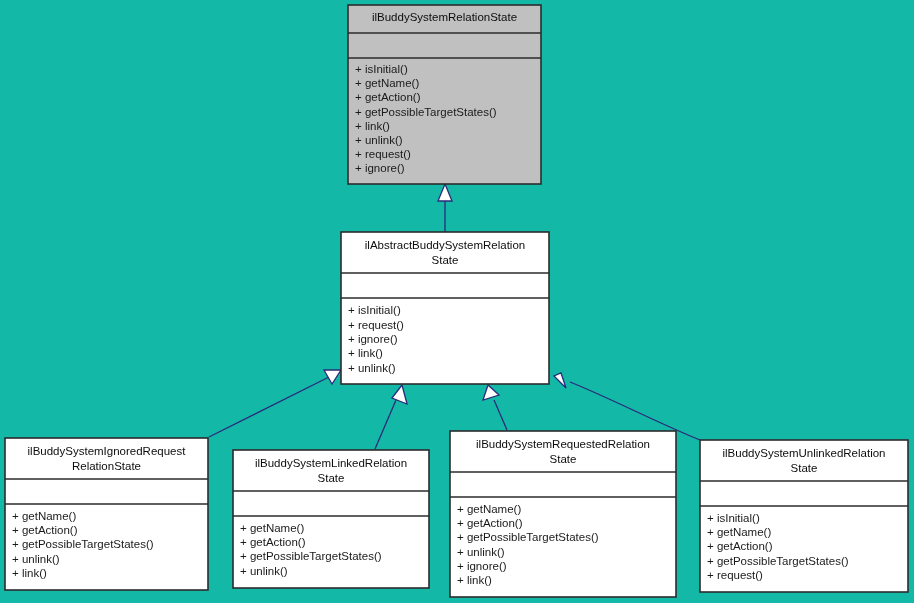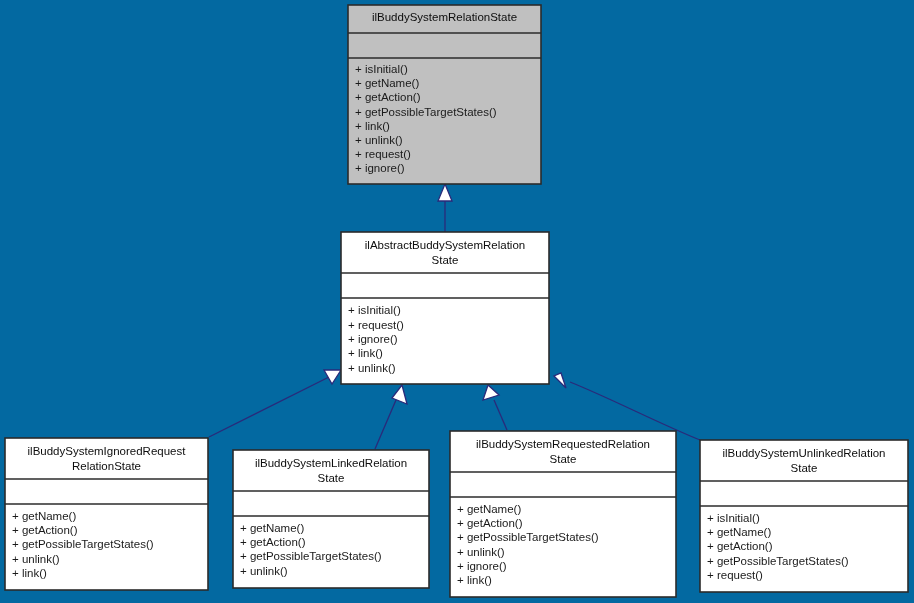--- a/index.html
+++ b/index.html
@@ -10,21 +10,21 @@
   body {
     width: 914px;
     height: 603px;
     font-family: "Liberation Sans", sans-serif;
     overflow: hidden;
   }
   #diagram-root {
     position: relative;
     width: 914px;
     height: 603px;
-    background: #0369a1;
+    background: #14b8a6;
   }
   svg#uml-canvas {
     position: absolute;
     left: 0;
     top: 0;
     width: 914px;
     height: 603px;
   }
   .cls-box-rect {
     stroke: #2b2b2b;

